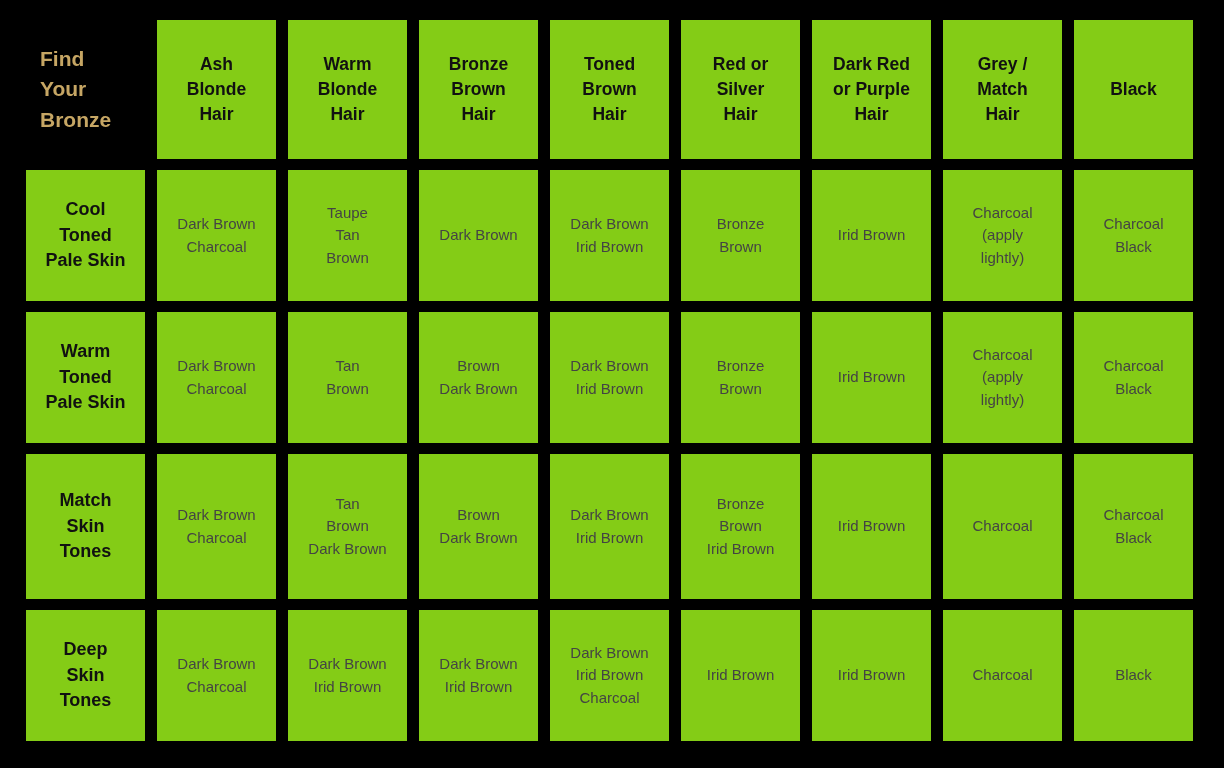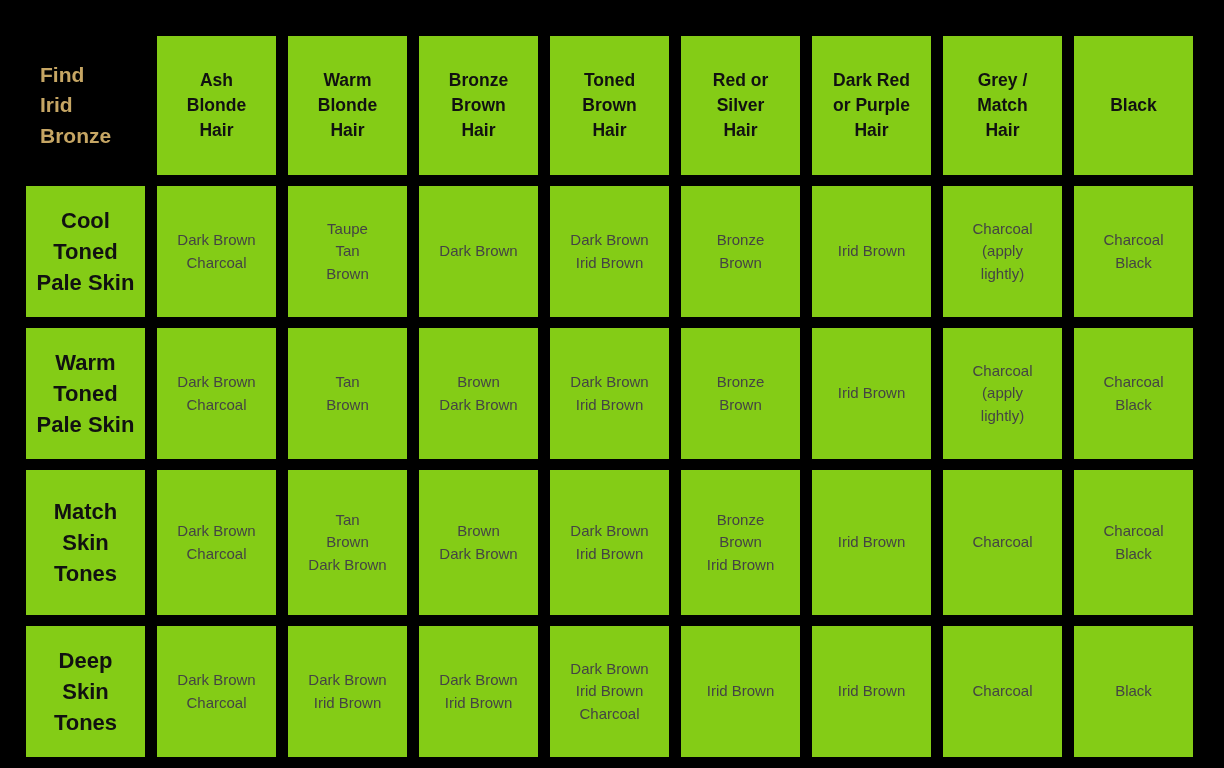--- a/index.html
+++ b/index.html
@@ -5,21 +5,21 @@
   * { box-sizing: border-box; margin: 0; padding: 0; }
   html, body {
     width: 1224px;
     height: 768px;
     background: #000000;
     font-family: "Liberation Sans", sans-serif;
     overflow: hidden;
   }
   .tablewrap {
     position: absolute;
-    left: 0; top: 16px;
+    left: 0; top: 0;
     width: 1224px; height: 672px;
   }
   table.match {
     position: absolute;
     left: 26px;
     top: 20px;
     border-collapse: separate;
     border-spacing: 12px 11px;
     margin: -11px -12px;
   }
@@ -42,21 +42,21 @@
   }
   th.colhead {
     font-weight: bold;
     font-size: 17.5px;
     line-height: 1.42;
     color: #111111;
     height: 139px;
   }
   th.rowhead {
     font-weight: bold;
-    font-size: 22px;
+    font-size: 18px;
     line-height: 1.42;
     color: #111111;
   }
   td.cell {
     font-weight: normal;
     font-size: 15px;
     line-height: 1.47;
     color: #444444;
   }
   tr.r1 th.rowhead, tr.r1 td.cell { height: 131px; }
@@ -68,21 +68,21 @@
 </style>
 </head>
 <body>
 
 <div class="tablewrap">
   <table class="match">
     <thead>
       <tr>
         <th class="corner">
             <span class="nowrapline">Find</span>
-            <span class="nowrapline">Irid</span>
+            <span class="nowrapline">Your</span>
             <span class="nowrapline">Bronze</span>
           </th>
         <th class="colhead">
             <span class="nowrapline">Ash</span>
             <span class="nowrapline">Blonde</span>
             <span class="nowrapline">Hair</span>
           </th>
         <th class="colhead">
             <span class="nowrapline">Warm</span>
             <span class="nowrapline">Blonde</span>

